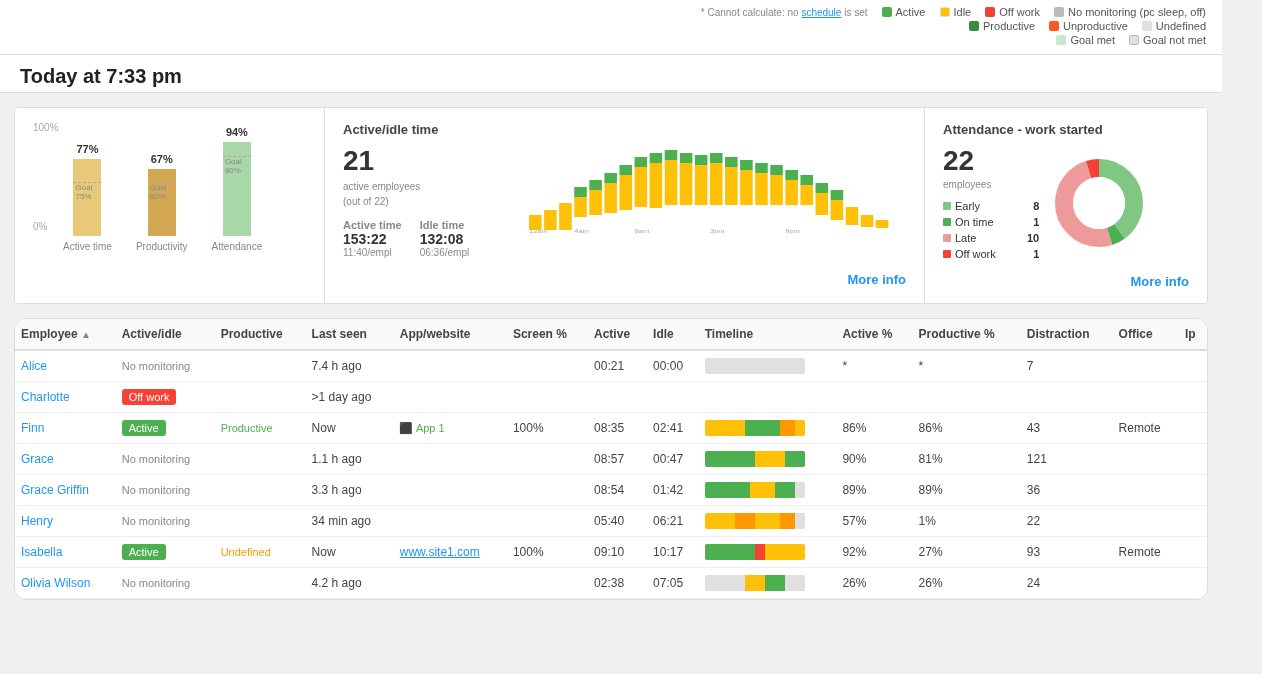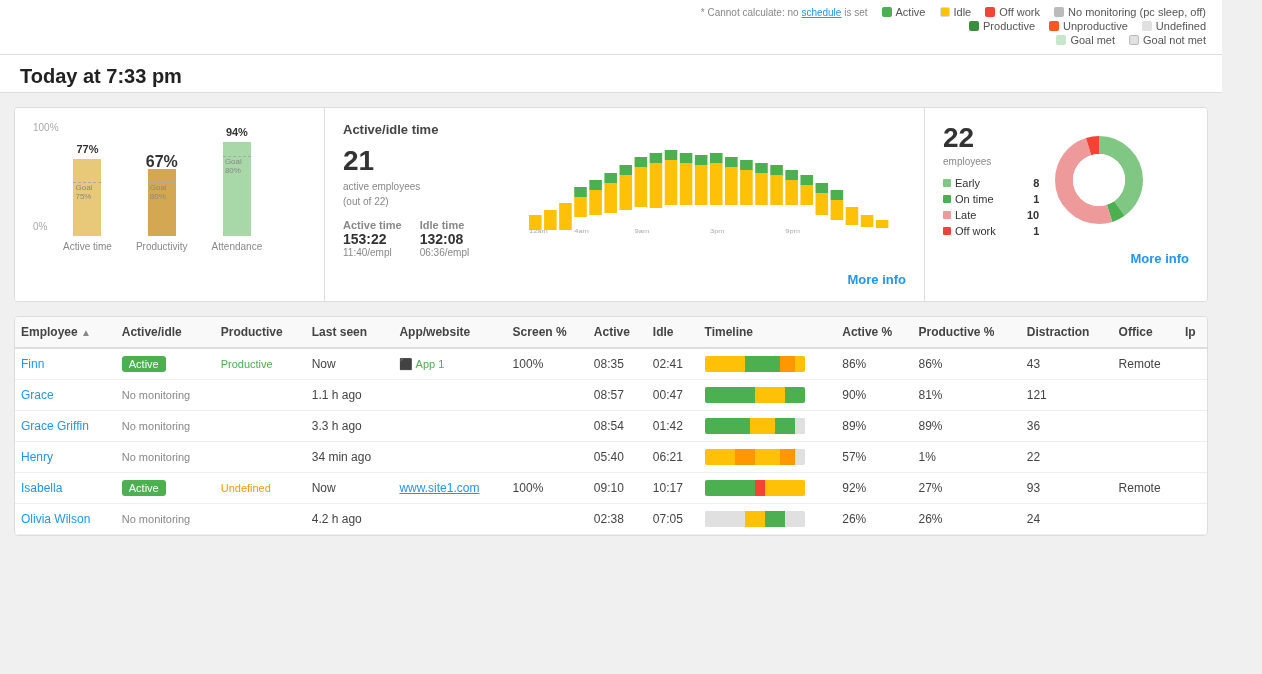--- a/index.html
+++ b/index.html
@@ -74,21 +74,21 @@
     .att-dot { width: 8px; height: 8px; border-radius: 1px; }
 
     
     .more-info { color: #2196F3; font-size: 13px; font-weight: bold; text-decoration: none; cursor: pointer; display: block; text-align: right; margin-top: 8px; }
 
     
     .table-section {
       margin: 14px 14px 0 14px;
       background: #fff;
       border: 1px solid #ddd;
-      border-radius: 4px;
+      border-radius: 12px;
       overflow: hidden;
     }
     table { width: 100%; border-collapse: collapse; font-size: 12px; }
     thead th {
       background: #f9f9f9;
       border-bottom: 2px solid #ddd;
       padding: 8px 6px;
       text-align: left;
       font-weight: bold;
       color: #444;
@@ -188,21 +188,21 @@
                 <div style="position:absolute; top:23px; width:100%; border-top:1px dashed #aaa;"></div>
                 <span style="position:absolute; top:24px; left:2px; font-size:8px; color:#888;">Goal 75%</span>
               </div>
             </div>
             <div class="bar-label">Active time</div>
           </div>
 
           <div class="goal-bar-group">
             <div style="position:relative; height:100px; display:flex; align-items:flex-end;">
               <div style="width:28px; height:67px; background:#D4A853; position:relative;">
-                <span style="position:absolute; top:-16px; left:50%; transform:translateX(-50%); font-size:16px; font-weight:bold;">67%</span>
+                <span style="position:absolute; top:-16px; left:50%; transform:translateX(-50%); font-size:11px; font-weight:bold;">67%</span>
                 <div style="position:absolute; top:13px; width:100%; border-top:1px dashed #aaa;"></div>
                 <span style="position:absolute; top:14px; left:2px; font-size:8px; color:#888;">Goal 80%</span>
               </div>
             </div>
             <div class="bar-label">Productivity</div>
           </div>
 
           <div class="goal-bar-group">
             <div style="position:relative; height:100px; display:flex; align-items:flex-end;">
               <div style="width:28px; height:94px; background:#A8D8A8; position:relative;">
@@ -293,20 +293,21 @@
             <text x="204" y="88" font-size="6" fill="#aaa">9pm</text>
           </svg>
         </div>
       </div>
       <div class="card-more-row">
         <a class="more-info">More info</a>
       </div>
     </div>
 
     <div class="card attendance-card">
+      <div class="card-title">Attendance - work started</div>
       <div style="display:flex; gap:10px; align-items:center;">
         <div style="display:flex; flex-direction:column; gap:2px;">
           <div style="font-size:28px; font-weight:bold;">22</div>
           <div style="font-size:10px; color:#888;">employees</div>
           <div style="margin-top:8px;" class="att-legend">
             <div class="att-legend-item">
               <div class="att-legend-label">
                   <span class="att-dot" style="background:#81C784;"></span>
                   <span>Early</span>
                 </div>
@@ -368,20 +369,56 @@
           <th>Timeline</th>
           <th>Active %</th>
           <th>Productive %</th>
           <th>Distraction</th>
           <th>Office</th>
           <th>Ip</th>
         </tr>
       </thead>
       <tbody id="table-body">
 
+      <tr>
+            <td><a class="employee-link">Alice</a></td>
+            <td style="color: rgb(136, 136, 136); font-size: 11px;">No monitoring</td>
+            <td></td>
+            <td>7.4 h ago</td>
+            <td></td>
+            <td></td>
+            <td>00:21</td>
+            <td>00:00</td>
+            <td>
+              <div class="timeline-bar">
+                <div class="tl-seg" style="width: 100%; background: rgb(224, 224, 224);"></div>
+              </div>
+            </td>
+            <td>*</td>
+            <td>*</td>
+            <td>7</td>
+            <td></td>
+            <td></td>
+          </tr>
+          <tr>
+            <td><a class="employee-link">Charlotte</a></td>
+            <td><span class="status-badge badge-off-work">Off work</span></td>
+            <td></td>
+            <td>&gt;1 day ago</td>
+            <td></td>
+            <td></td>
+            <td></td>
+            <td></td>
+            <td></td>
+            <td></td>
+            <td></td>
+            <td></td>
+            <td></td>
+            <td></td>
+          </tr>
           <tr>
             <td><a class="employee-link">Finn</a></td>
             <td><span class="status-badge badge-active">Active</span></td>
             <td><span class="productive-badge">Productive</span></td>
             <td>Now</td>
             <td><span class="app-link" style="color: rgb(76, 175, 80);">⬛ App 1</span></td>
             <td>100%</td>
             <td>08:35</td>
             <td>02:41</td>
             <td>

